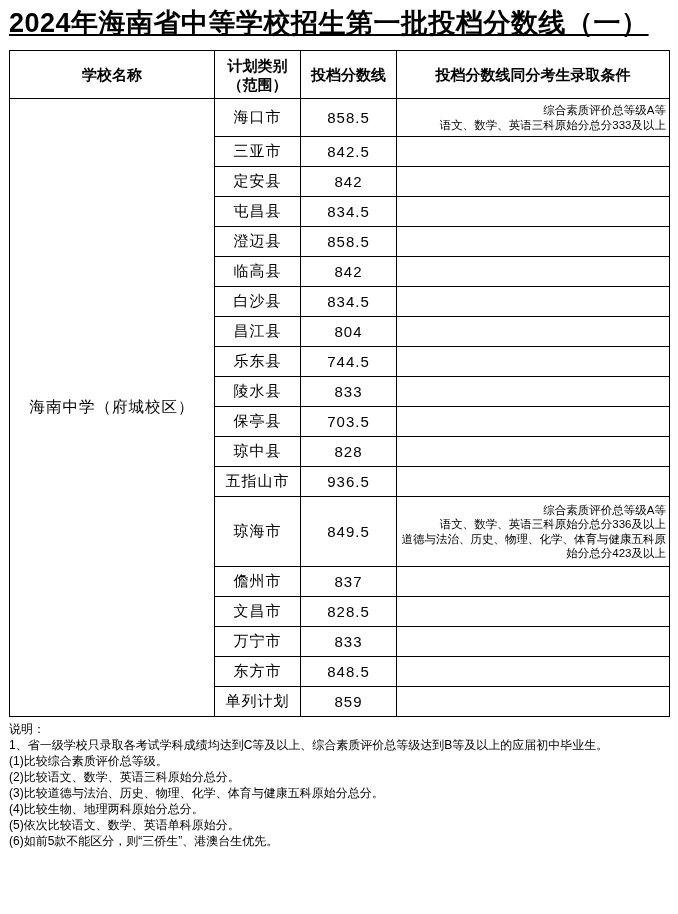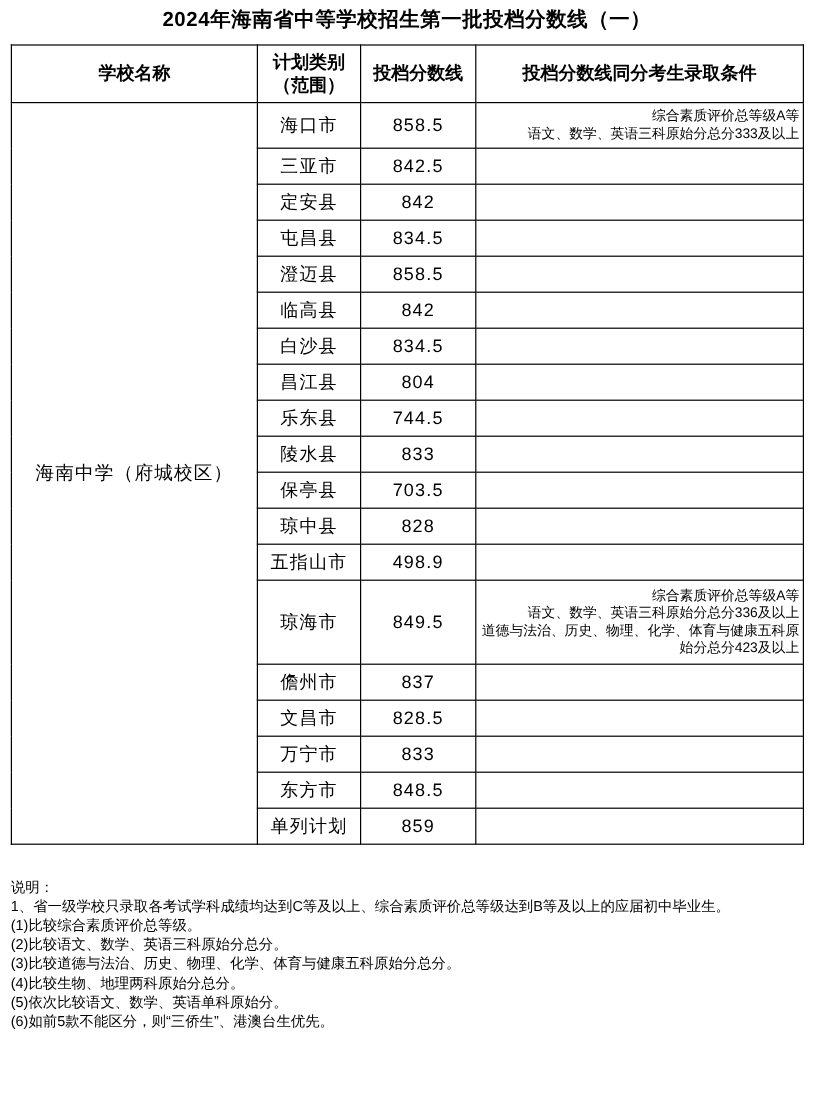--- a/index.html
+++ b/index.html
@@ -4,43 +4,43 @@
 <style>
   html,body{margin:0;padding:0;}
   body{
     width:678px;height:914px;overflow:hidden;
     background:#ffffff;color:#000000;
     font-family:"Liberation Sans",sans-serif;
     -webkit-font-smoothing:antialiased;
   }
   .page{padding:3px 9px 0 9px;box-sizing:border-box;}
   .title{
-    font-size:17px;font-weight:700;text-align:center;
-    margin:2px 0 9px 0;white-space:nowrap;letter-spacing:0.5px;
+    font-size:27px;font-weight:700;
+    margin:2px 0 9px 0;white-space:nowrap;letter-spacing:0.5px;text-decoration:underline;
   }
   table.score-table{
     border-collapse:collapse;width:660px;table-layout:fixed;
   }
   .score-table th,.score-table td{
     border:1.6px solid #000;
     text-align:center;vertical-align:middle;
     padding:1px 2px;box-sizing:border-box;
     overflow:hidden;
   }
   .score-table thead th{
     height:48px;font-size:15px;font-weight:700;line-height:19px;
   }
   tr.h-sm{height:30px;}
   tr.h-md{height:38px;}
   tr.h-lg{height:70px;}
   td.cell-school{font-size:15.5px;letter-spacing:1px;}
   td.cell-region{font-size:15px;letter-spacing:1px;}
   td.cell-score{font-size:15px;letter-spacing:1px;}
   td.cell-cond{font-size:11.5px;line-height:14.5px;padding:1px 3px;text-align:right;}
-  .notes{margin-top:27px;width:660px;font-size:12px;line-height:16px;}
+  .notes{margin-top:4px;width:660px;font-size:12px;line-height:16px;}
   .notes-heading{font-size:12px;}
   .note-line{white-space:normal;word-break:break-all;}
 </style>
 </head>
 <body>
 
 <div class="page">
 
   <div class="title">2024年海南省中等学校招生第一批投档分数线（一）</div>
 
@@ -122,21 +122,21 @@
           <td class="cell-score">703.5</td>
           <td class="cell-cond"></td>
         </tr>
         <tr class="h-sm">
           <td class="cell-region">琼中县</td>
           <td class="cell-score">828</td>
           <td class="cell-cond"></td>
         </tr>
         <tr class="h-sm">
           <td class="cell-region">五指山市</td>
-          <td class="cell-score">498.9</td>
+          <td class="cell-score">936.5</td>
           <td class="cell-cond"></td>
         </tr>
         <tr class="h-lg">
           <td class="cell-region">琼海市</td>
           <td class="cell-score">849.5</td>
           <td class="cell-cond">
             <div>综合素质评价总等级A等</div>
             <div>语文、数学、英语三科原始分总分336及以上</div>
             <div>道德与法治、历史、物理、化学、体育与健康五科原始分总分423及以上</div>
           </td>

